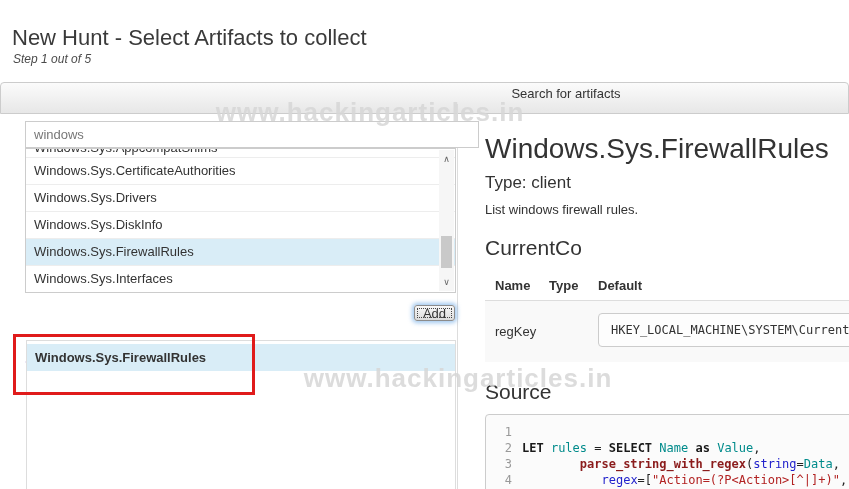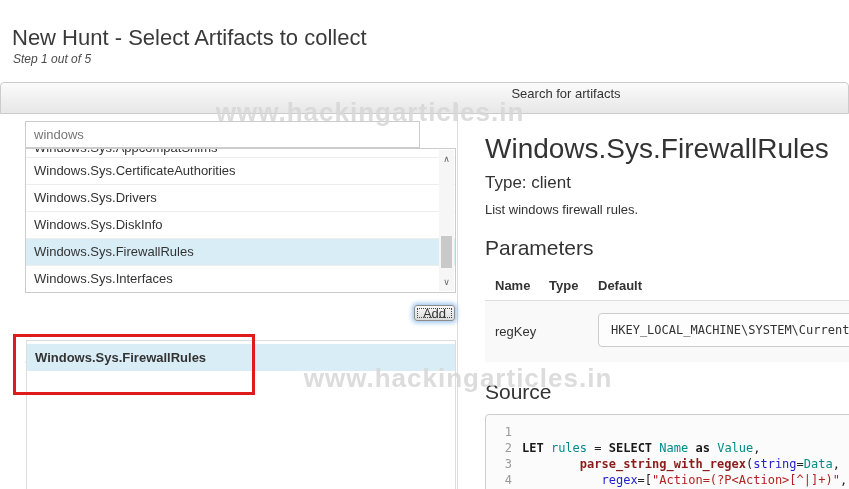--- a/index.html
+++ b/index.html
@@ -32,21 +32,21 @@
   .watermark {
     color:rgba(214,214,214,0.85); font-weight:bold; font-size:26px;
     letter-spacing:1px; white-space:nowrap; transform:translate(-50%,-50%);
     z-index:4; pointer-events:none;
   }
   .wm1 { left:370px; top:112px; }
   .wm2 { left:458px; top:378px; }
 
   
   .search-input {
-    left:25px; top:121px; width:395px; height:27px;
+    left:25px; top:121px; width:454px; height:27px;
     border:1px solid #ccc; padding:4px 8px; font-size:13px; color:#777;
     font-family:"Liberation Sans", sans-serif; background:#fff; outline:none;
   }
   .artifact-list {
     left:25px; top:148px; width:431px; height:145px;
     border:1px solid #ccc; background:#fff; overflow:hidden;
   }
   .clipped-row { height:8px; overflow:hidden; position:relative; }
   .clipped-row span { display:block; margin-top:-8px; padding-left:8px; font-size:13px; color:#333; line-height:13px; }
   .list-row {
@@ -162,21 +162,21 @@
 
 <div class="abs red-rect"></div>
 
 <div class="abs watermark wm1">www.hackingarticles.in</div>
 <div class="abs watermark wm2">www.hackingarticles.in</div>
 
 <div class="abs detail-title">Windows.Sys.FirewallRules</div>
 <div class="abs type-line">Type: client</div>
 <div class="abs description">List windows firewall rules.</div>
 
-<div class="abs section-heading params-heading">Parameters</div>
+<div class="abs section-heading params-heading">CurrentCo</div>
 <div class="abs th th-name">Name</div>
 <div class="abs th th-type">Type</div>
 <div class="abs th th-default">Default</div>
 <div class="abs table-divider"></div>
 <div class="abs row-stripe"></div>
 <div class="abs param-name">regKey</div>
 <div class="abs default-box">HKEY_LOCAL_MACHINE\SYSTEM\CurrentCo</div>
 
 <div class="abs section-heading source-heading">Source</div>
 <div class="abs code-block">

